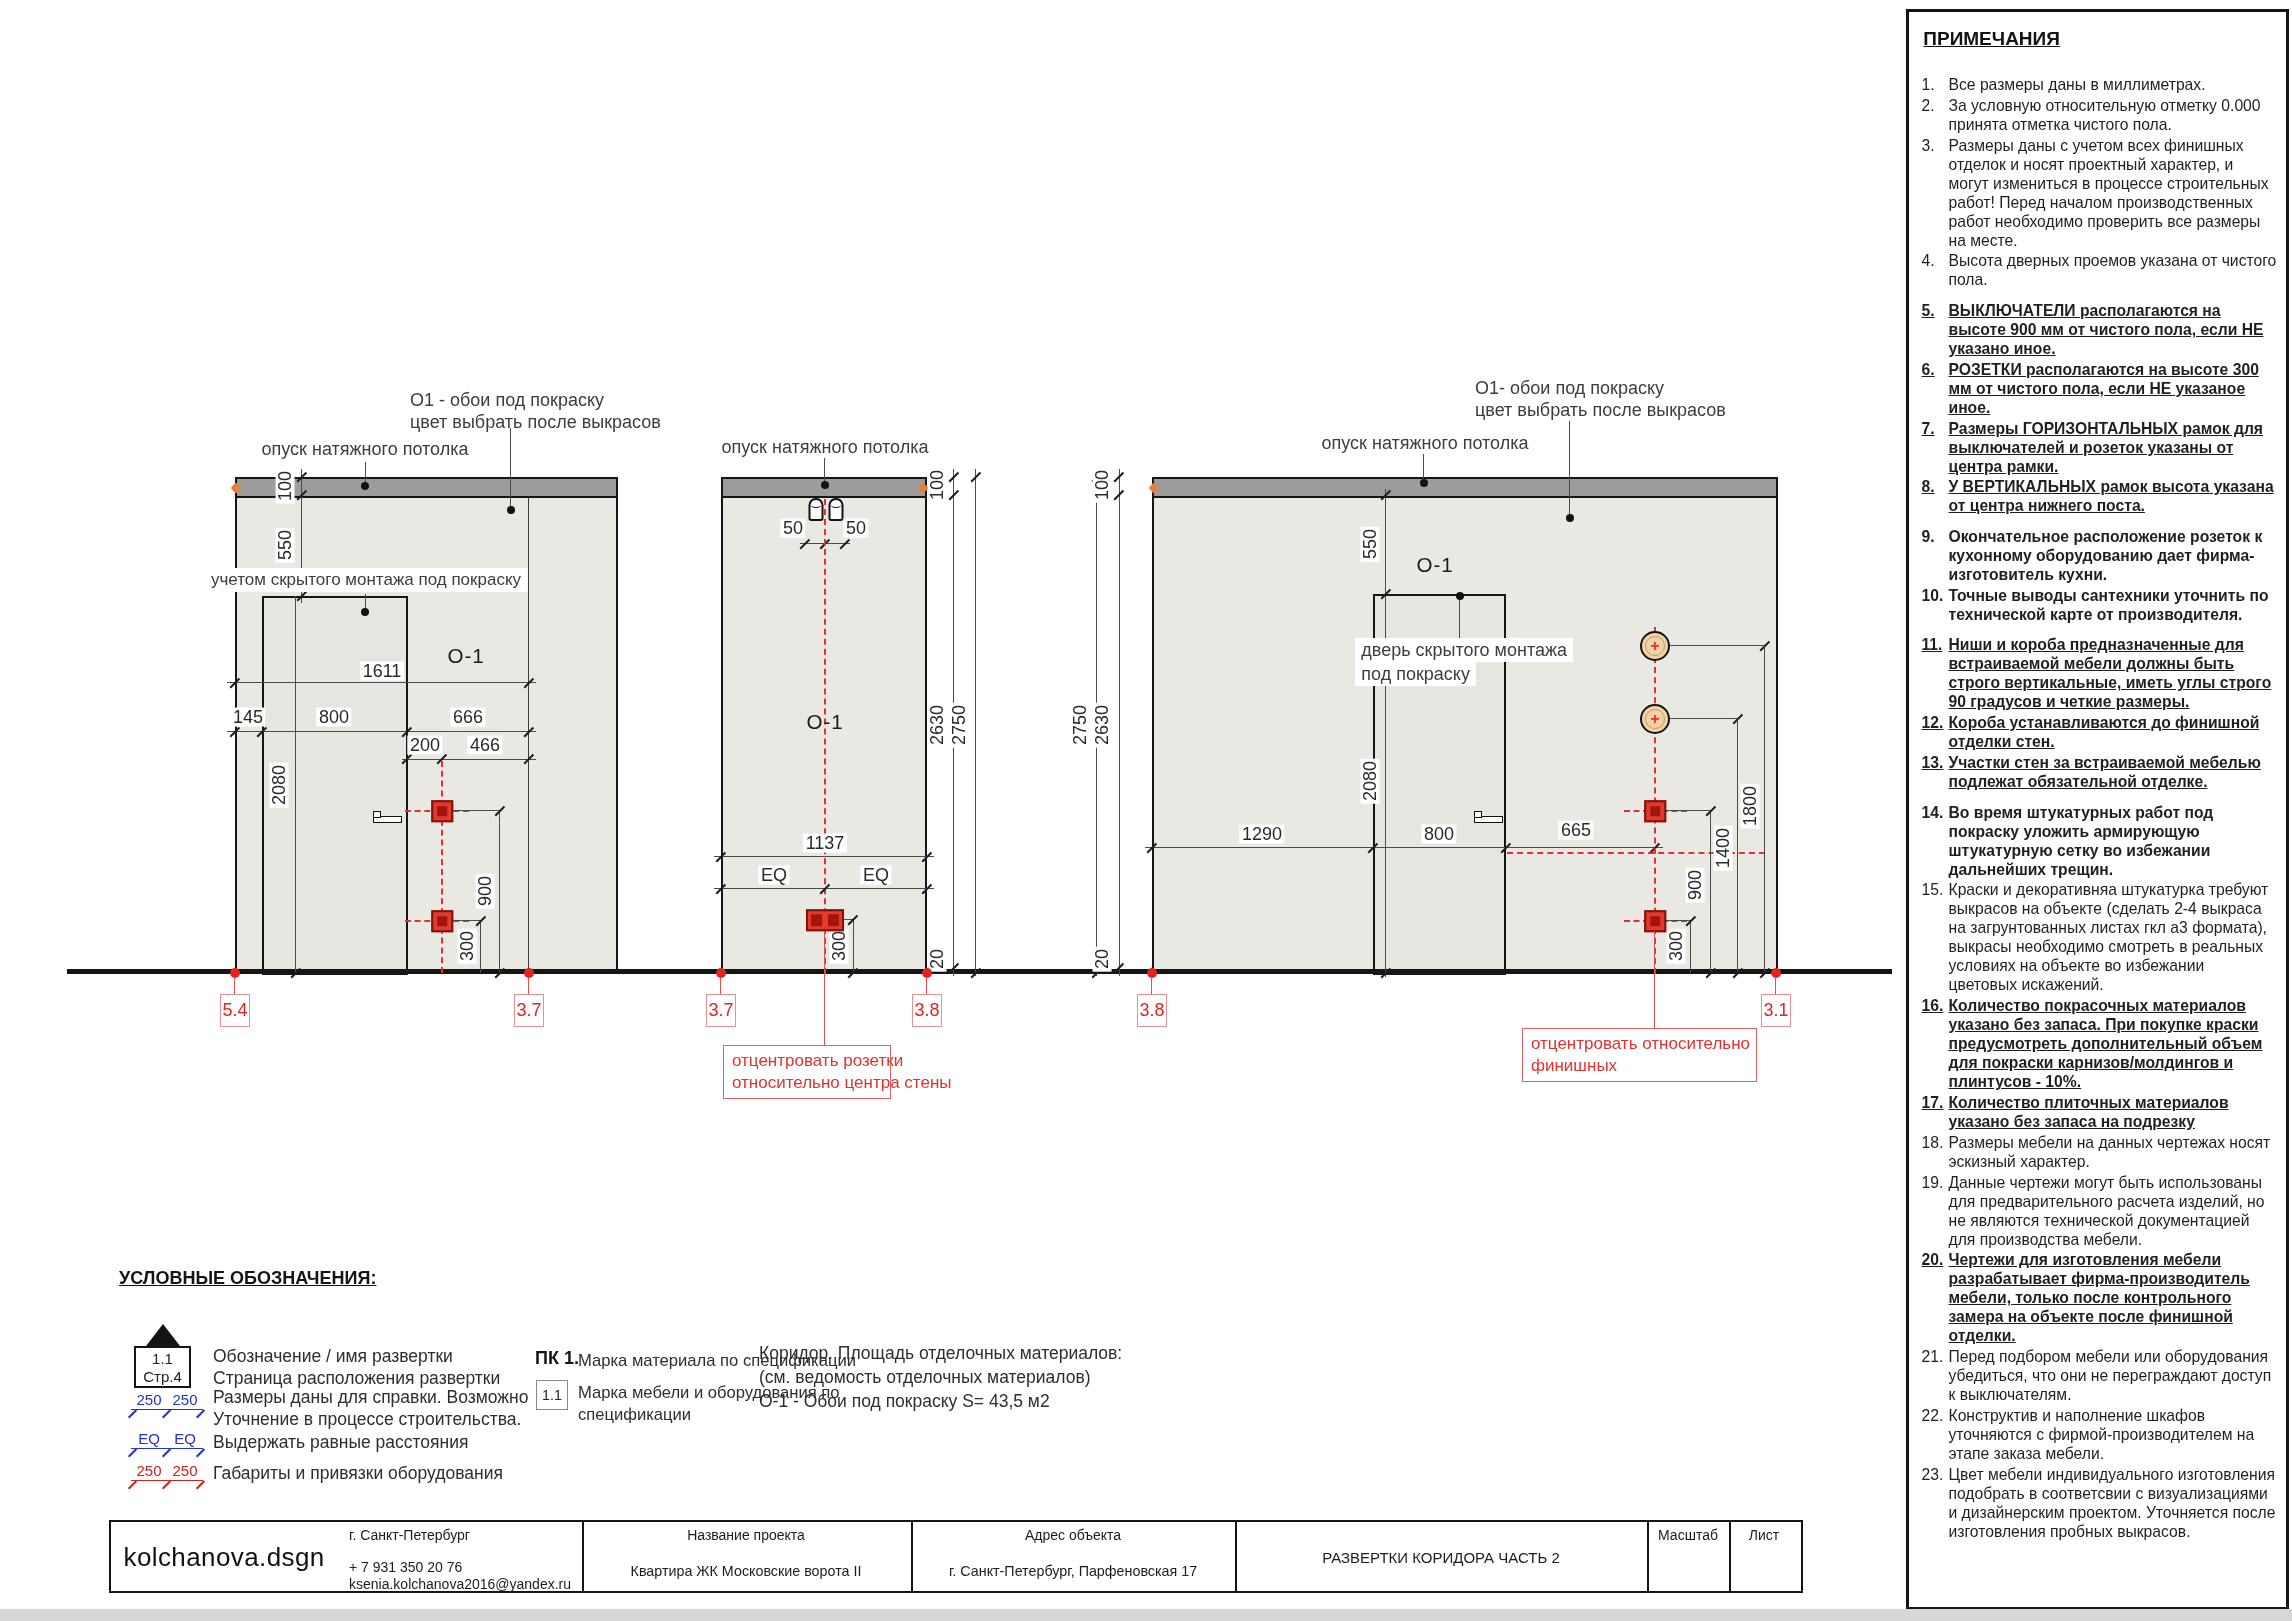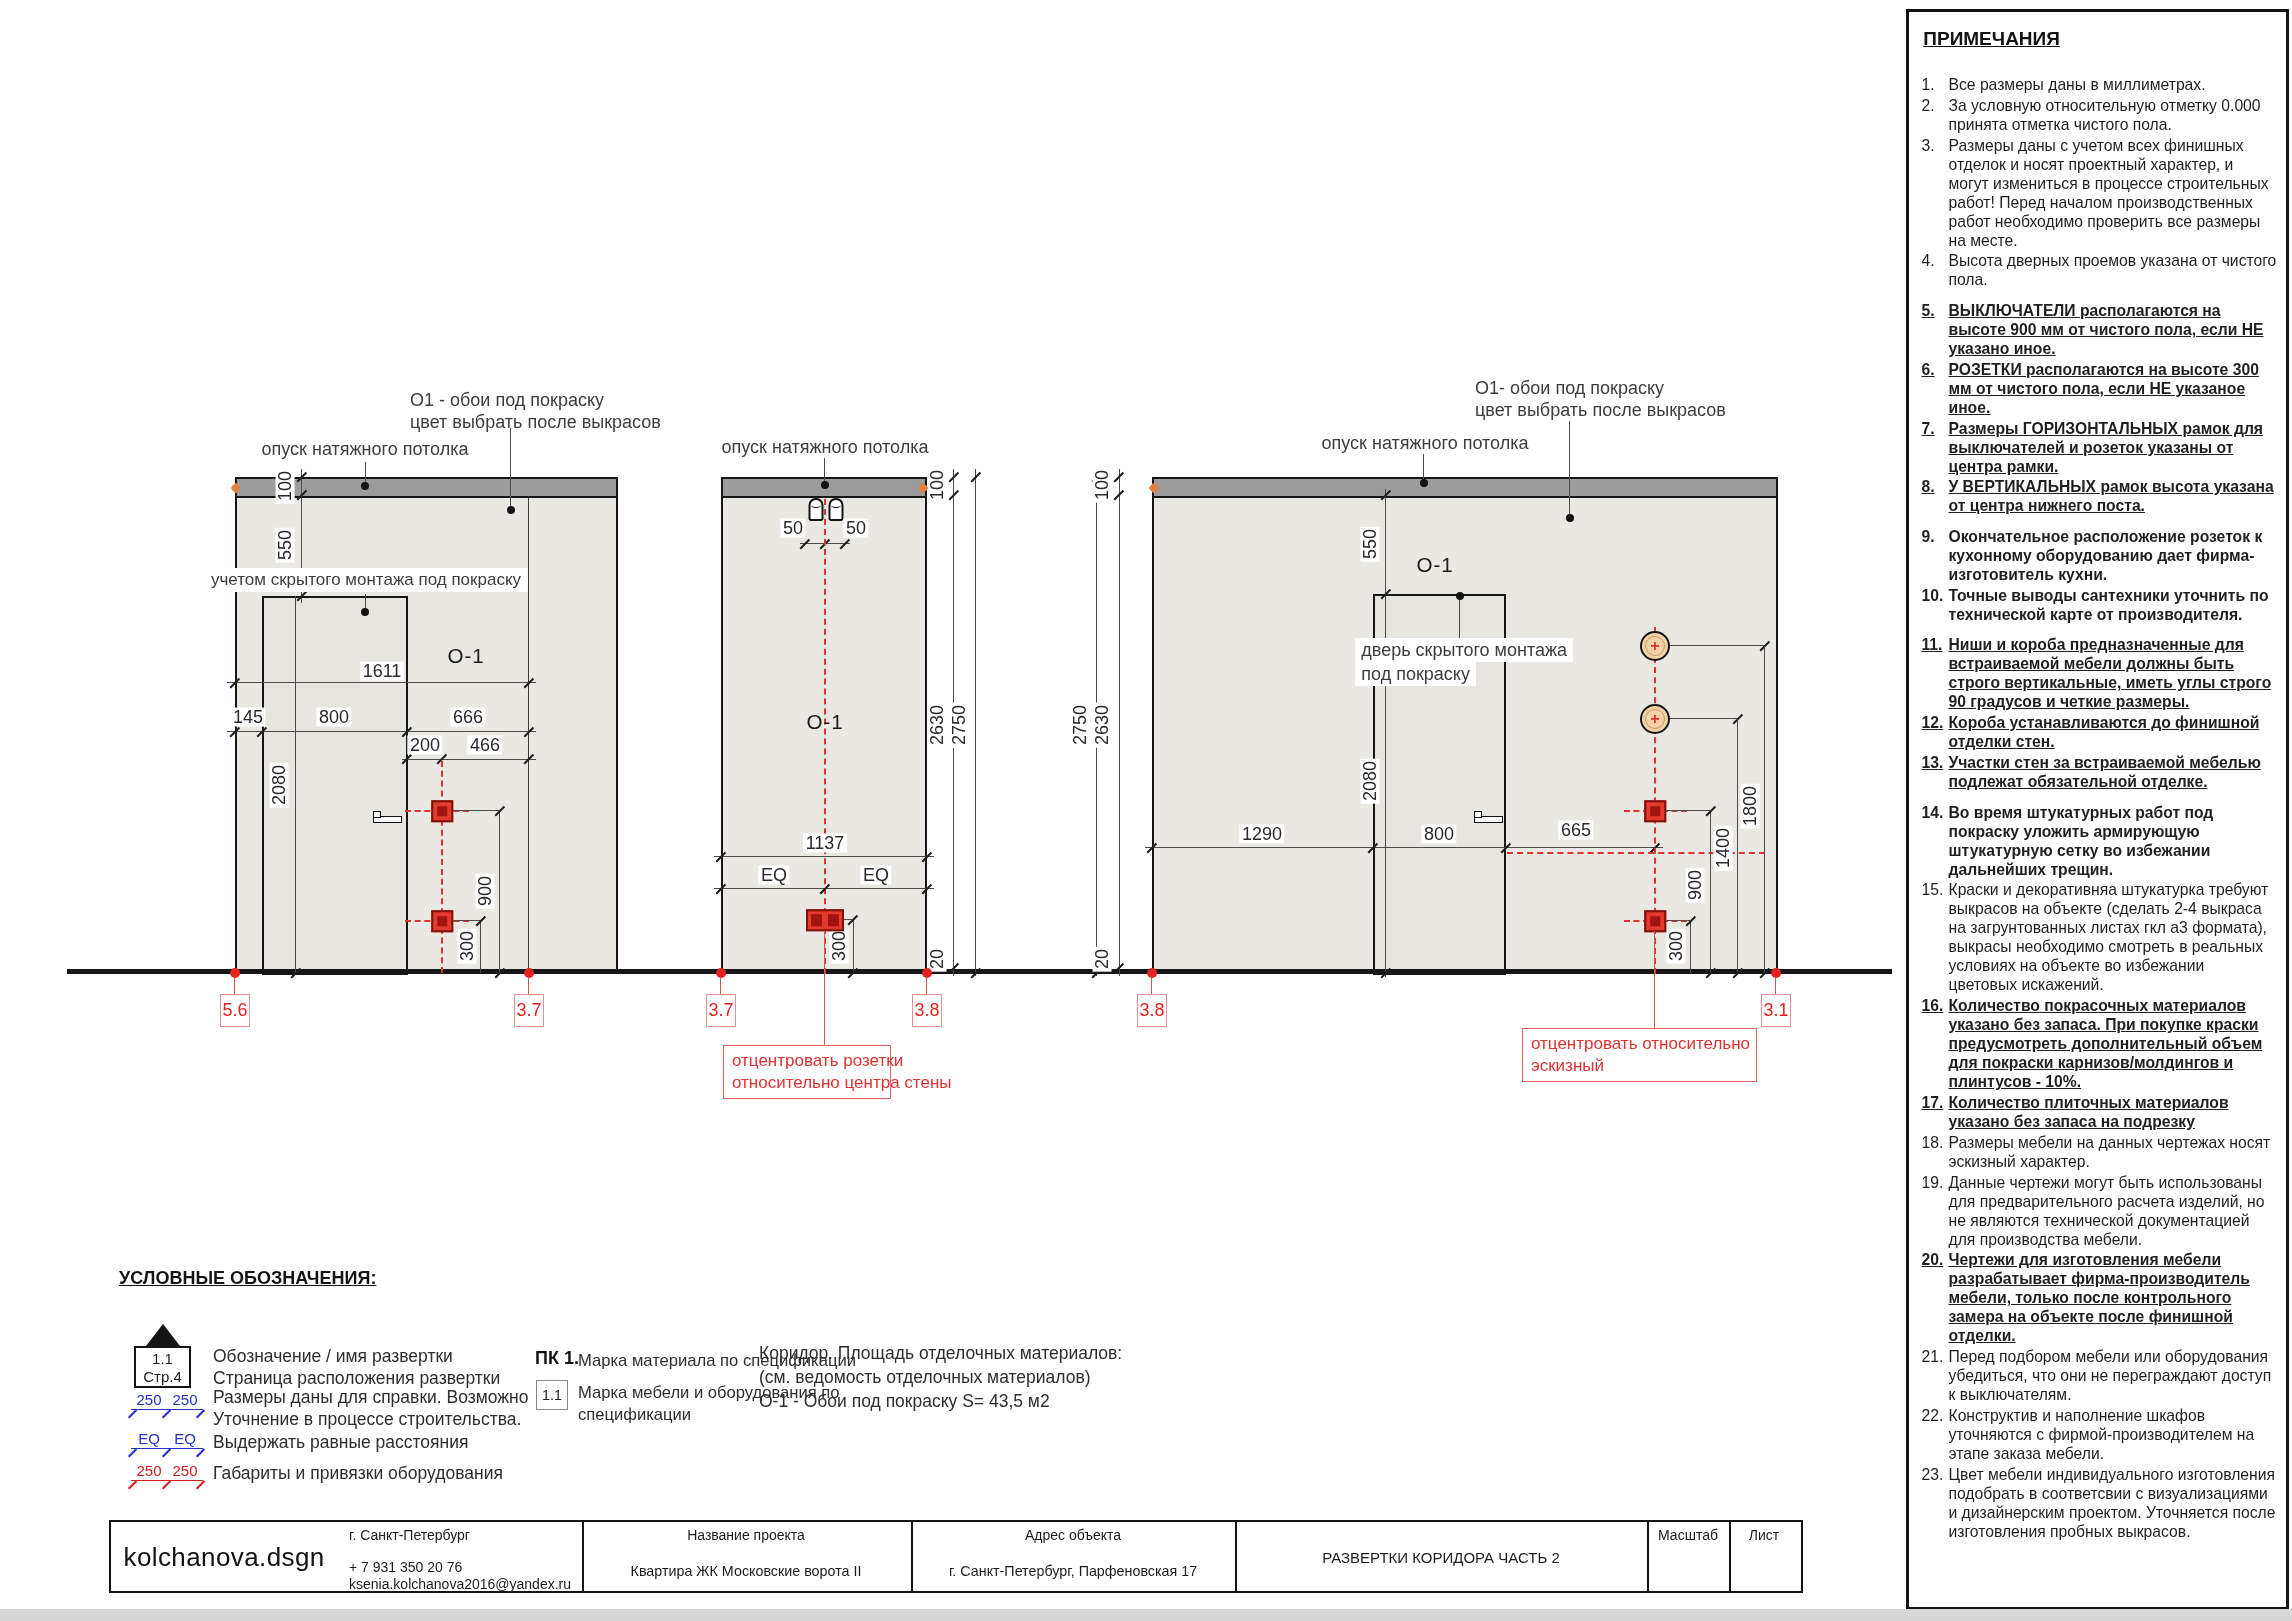--- a/index.html
+++ b/index.html
@@ -141,21 +141,21 @@
       <div class="esw" style="left: 442px; top: 811px;"></div>
       <div class="esw" style="left: 442px; top: 921px;"></div>
       <div class="vl" style="left: 365px; top: 462px; height: 25px;"></div>
       <div class="dot" style="left: 365px; top: 486px;"></div>
       <div class="vl" style="left: 510px; top: 428px; height: 82px;"></div>
       <div class="dot" style="left: 511px; top: 510px;"></div>
       <div class="vl" style="left: 365px; top: 594px; height: 18px;"></div>
       <div class="dot" style="left: 365px; top: 612px;"></div>
       <div class="rdot" style="left: 235px; top: 973px;"></div>
       <div class="rvl" style="left: 234px; top: 978px; height: 16px;"></div>
-      <div class="gbox" style="left: 235px; top: 994px;">5.6</div>
+      <div class="gbox" style="left: 235px; top: 994px;">5.4</div>
       <div class="rdot" style="left: 529px; top: 973px;"></div>
       <div class="rvl" style="left: 528px; top: 978px; height: 16px;"></div>
       <div class="gbox" style="left: 529px; top: 994px;">3.7</div>
       <div class="ast" style="left: 236px; top: 488px;"></div>
       <div class="cyl" style="left: 816px; top: 498px;"></div>
       <div class="cyl" style="left: 836px; top: 498px;"></div>
       <div class="hl" style="left: 800px; top: 543px; width: 50px;"></div>
       <div class="tk" style="left: 805px; top: 544px;"></div>
       <div class="tk" style="left: 825px; top: 544px;"></div>
       <div class="tk" style="left: 845px; top: 544px;"></div>
@@ -287,21 +287,21 @@
     <div>цвет выбрать после выкрасов</div>
   </div>
   <div class="ann center" style="left:1425px;top:432px;">опуск натяжного потолка</div>
   <div class="ann" style="left:1355px;top:638px;">
     <div class="wbox" style="display:inline-block;">дверь скрытого монтажа</div><br>
     <div class="wbox" style="display:inline-block;">под покраску</div>
   </div>
   <div class="mat" style="left:1435px;top:565px;">О-1</div>
   <div class="rnote" style="left:1522px;top:1028px;width:235px;">
     <div>отцентровать относительно</div>
-    <div>эскизный</div>
+    <div>финишных</div>
   </div>
 
   <div class="ltitle">УСЛОВНЫЕ ОБОЗНАЧЕНИЯ:</div>
   <div class="ltri"></div>
   <div class="lbox">
     <div>1.1</div>
     <div>Стр.4</div>
   </div>
   <div class="ltxt" style="left:213px;top:1346px;">
     <div>Обозначение / имя развертки</div>

